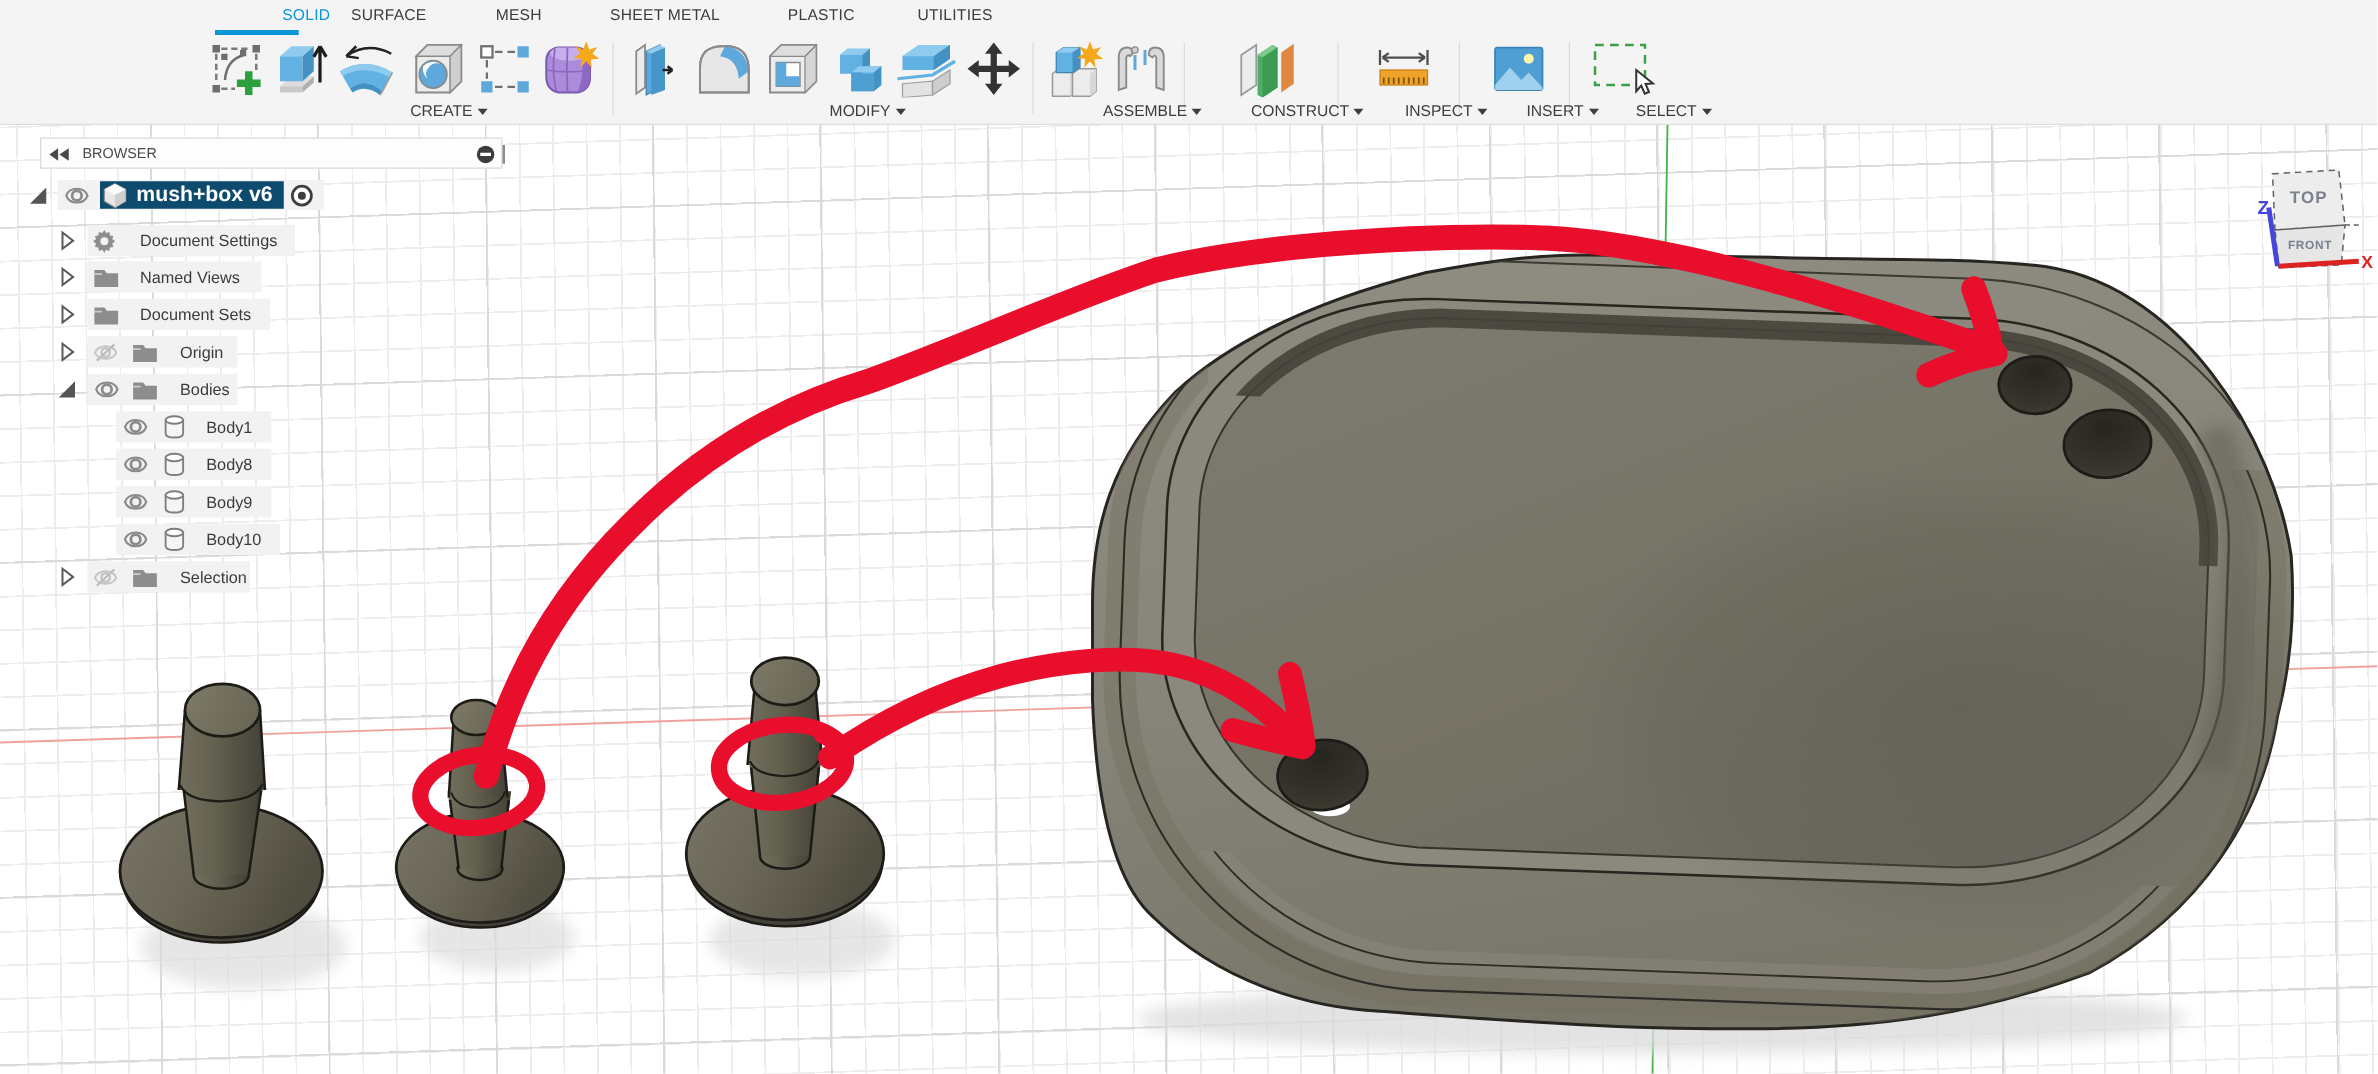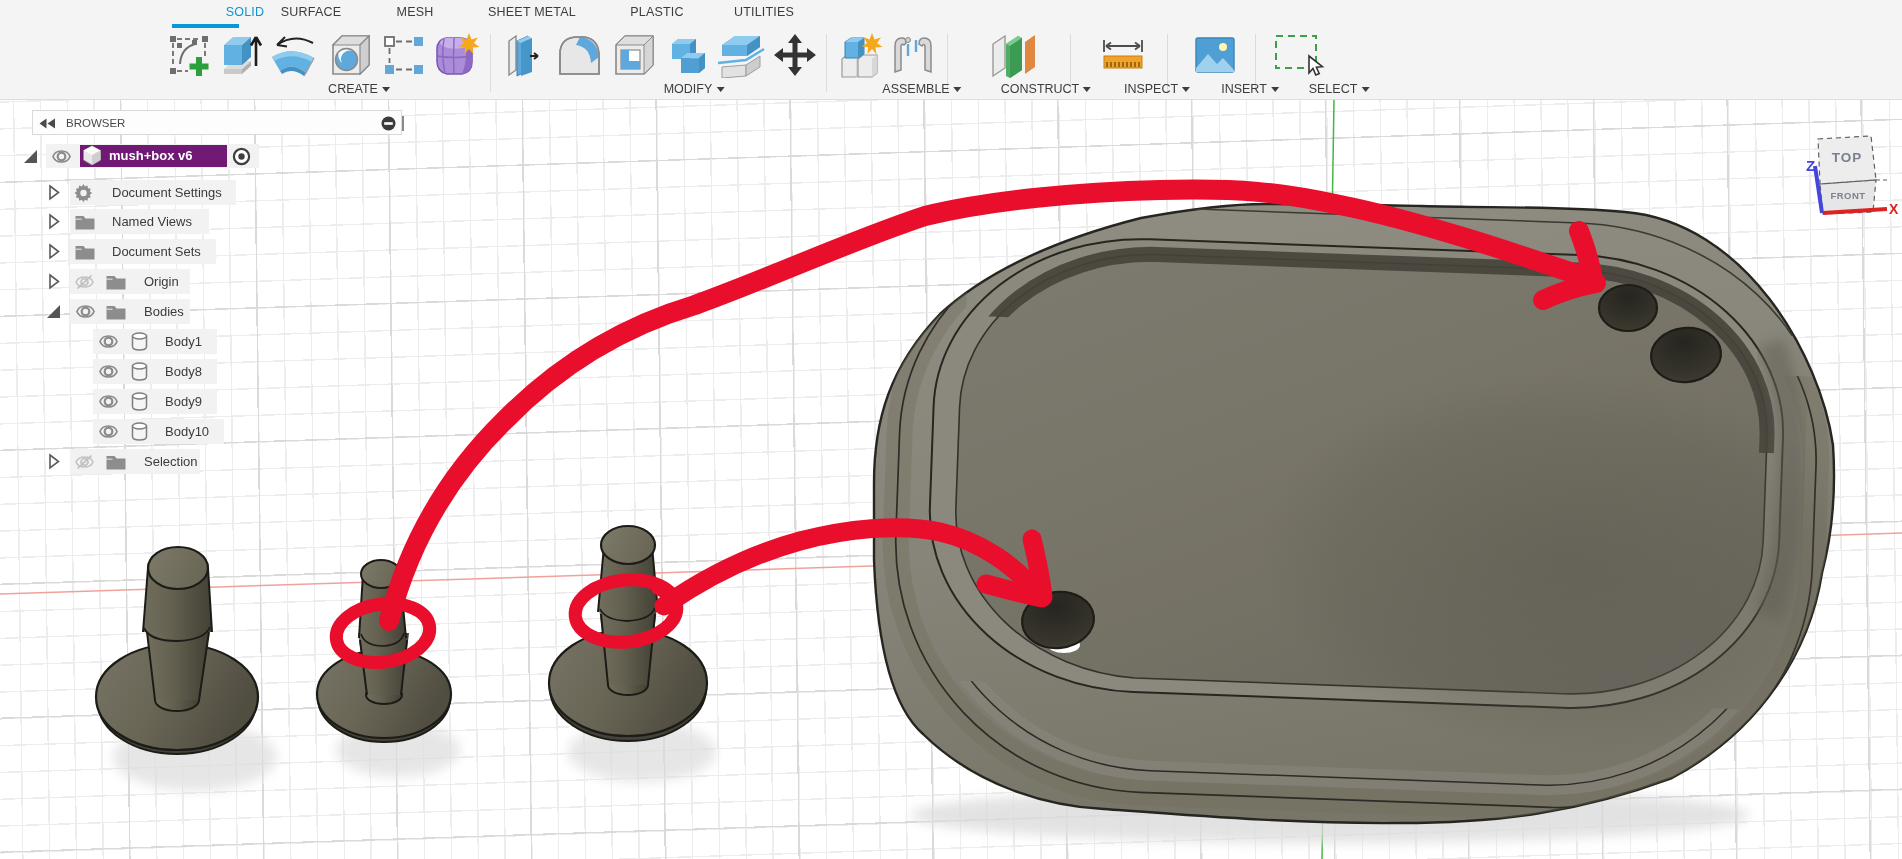--- a/index.html
+++ b/index.html
@@ -33,22 +33,22 @@
     color:#3c3c3c; white-space:nowrap;margin-left:37px; }
   .glabel .caret { border-left-width:4px; border-right-width:4px; border-top-width:5px; margin-left:4px;}
   .sep { position:absolute; top:34px; width:1px; height:58px; background:#dcdcdc; }
   .ticon { position:absolute; top:32px; }
   
   #browser { position:absolute; left:0; top:0; }
   #bheader { position:absolute; left:8px; top:110px; width:370px; height:25px; background:#fdfdfd;
     border:1px solid #d9d9d9; font-size:11.5px; color:#4a4a4a; line-height:24px;margin-left:24px; }
   .brow { position:absolute; background:#f2f2f2; height:25px; font-size:13px; color:#3b3b3b;
     line-height:25px; white-space:nowrap; }
-  .hl { display:inline-block; background:#701a75; color:#ffffff; font-weight:bold; height:22px;
-    line-height:22px; font-size:13px; }
+  .hl { display:inline-block; background:#0c4a6e; color:#ffffff; font-weight:bold; height:22px;
+    line-height:22px; font-size:17px; }
   
   #viewcube { position:absolute; left:1795px; top:125px; }
 </style>
 </head>
 <body>
 <div id="stage">
   <div id="gridwrap">
       <div id="grid"></div>
     </div>
   <svg id="scene" width="1902" height="859" viewBox="0 0 1902 859">

